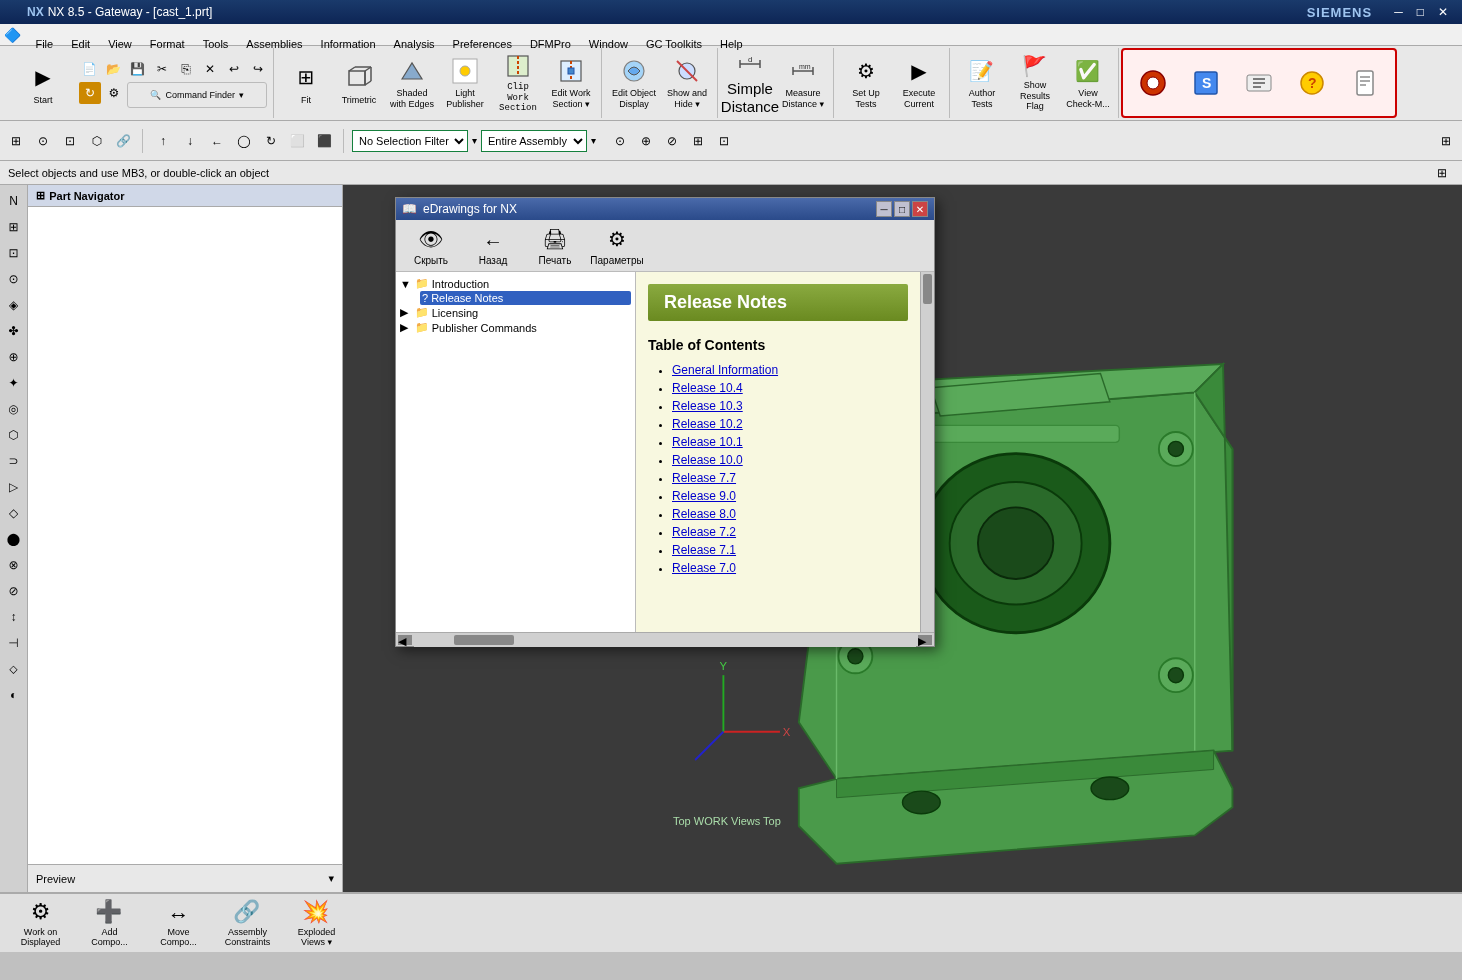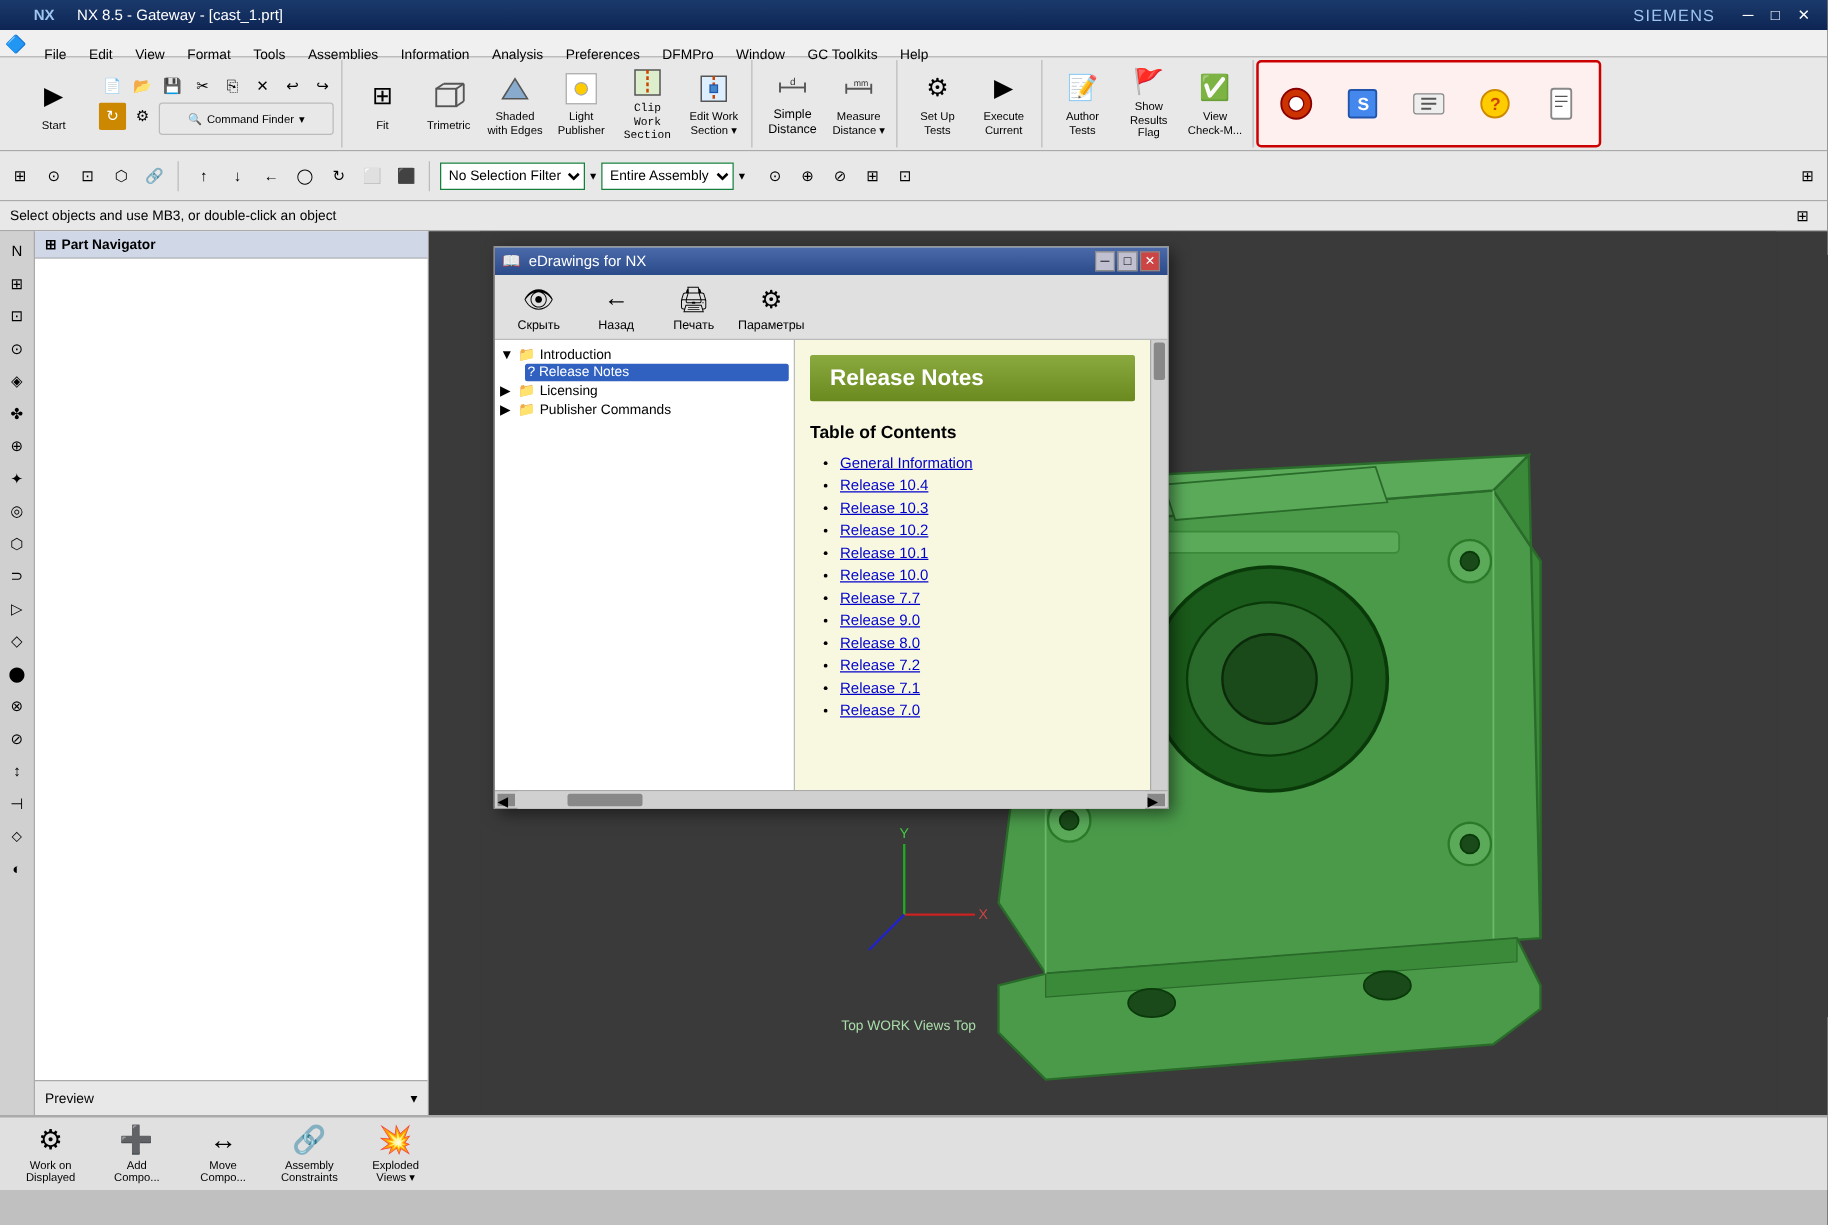--- a/index.html
+++ b/index.html
@@ -9,33 +9,33 @@
     #titlebar {
       background: linear-gradient(to bottom, #1a3a6b, #0d2555);
       color: white;
       height: 24px;
       display: flex;
       align-items: center;
       justify-content: space-between;
       padding: 0 8px;
       font-size: 12px;
     }
-    #titlebar-left { display: flex; align-items: center; gap: 18px; padding-left: 19px; }
+    #titlebar-left { display: flex; align-items: center; gap: 4px; padding-left: 19px; }
     #titlebar-right { display: flex; gap: 2px; }
     .title-btn {
       background: transparent;
       border: none;
       color: white;
       cursor: pointer;
       font-size: 12px;
       padding: 0 6px;
       height: 20px;
       display: flex; align-items: center;
     }
-    .siemens-logo { font-size: 13px; font-weight: normal; letter-spacing: 1px; color: #9ec4f0; }
+    .siemens-logo { font-size: 13px; font-weight: bold; letter-spacing: 1px; color: #9ec4f0; }
 
     
     #menubar {
       background: #f0f0f0;
       height: 22px;
       display: flex;
       align-items: center;
       border-bottom: 1px solid #aaa;
       padding: 0 4px;
       gap: 2px;
@@ -495,32 +495,54 @@
           <rect x="4" y="4" width="20" height="20" fill="#ddeeff" stroke="#555" stroke-width="1.2"></rect>
           <line x1="14" y1="4" x2="14" y2="24" stroke="#cc4400" stroke-width="2" stroke-dasharray="3,2"></line>
           <rect x="11" y="11" width="6" height="6" fill="#4488cc" stroke="#2255aa" stroke-width="1"></rect>
         </svg>
       </div>
       <span style="white-space:pre-wrap; font-size:9px;">Edit Work
 Section ▾</span>
     </div>
   </div>
 
+  <div class="toolbar-group">
+    <div class="tb-btn">
+      <div class="tb-btn-icon">
+        <svg width="28" height="28" viewBox="0 0 28 28">
+          <circle cx="14" cy="14" r="10" fill="#88ccff" stroke="#555" stroke-width="1.2" opacity="0.7"></circle>
+          <path d="M8 14 Q14 6 20 14 Q14 22 8 14" fill="#66aaee" stroke="#555" stroke-width="1"></path>
+        </svg>
+      </div>
+      <span style="white-space:pre-wrap; font-size:9px;">Edit Object
+Display</span>
+    </div>
+    <div class="tb-btn">
+      <div class="tb-btn-icon">
+        <svg width="28" height="28" viewBox="0 0 28 28">
+          <circle cx="14" cy="14" r="8" fill="#ccddff" stroke="#555" stroke-width="1.2"></circle>
+          <line x1="4" y1="4" x2="24" y2="24" stroke="#cc4444" stroke-width="2"></line>
+        </svg>
+      </div>
+      <span style="white-space:pre-wrap; font-size:9px;">Show and
+Hide ▾</span>
+    </div>
+  </div>
 
   <div class="toolbar-group">
     <div class="tb-btn">
       <div class="tb-btn-icon">
         <svg width="28" height="28" viewBox="0 0 28 28">
           <line x1="4" y1="14" x2="24" y2="14" stroke="#555" stroke-width="1.5"></line>
           <line x1="4" y1="10" x2="4" y2="18" stroke="#555" stroke-width="1.5"></line>
           <line x1="24" y1="10" x2="24" y2="18" stroke="#555" stroke-width="1.5"></line>
           <text x="12" y="12" font-size="8" fill="#333">d</text>
         </svg>
       </div>
-      <span style="white-space:pre-wrap; font-size:10px;">Simple
+      <span style="white-space:pre-wrap; font-size:15px;">Simple
 Distance</span>
     </div>
     <div class="tb-btn">
       <div class="tb-btn-icon">
         <svg width="28" height="28" viewBox="0 0 28 28">
           <line x1="4" y1="14" x2="24" y2="14" stroke="#555" stroke-width="1.5"></line>
           <line x1="4" y1="10" x2="4" y2="18" stroke="#555" stroke-width="1.5"></line>
           <line x1="24" y1="10" x2="24" y2="18" stroke="#555" stroke-width="1.5"></line>
           <text x="10" y="12" font-size="7" fill="#333">mm</text>
         </svg>

